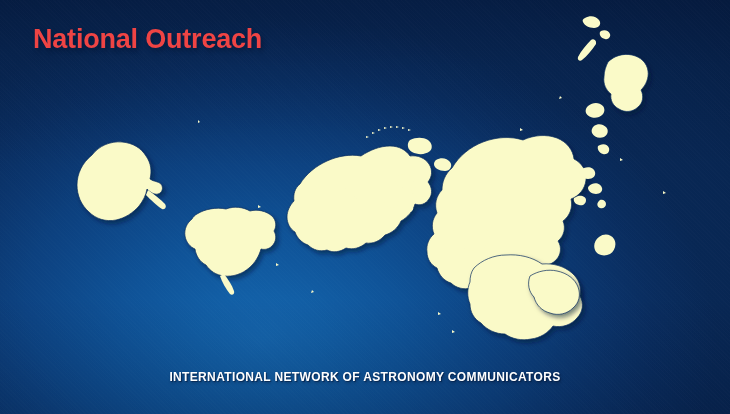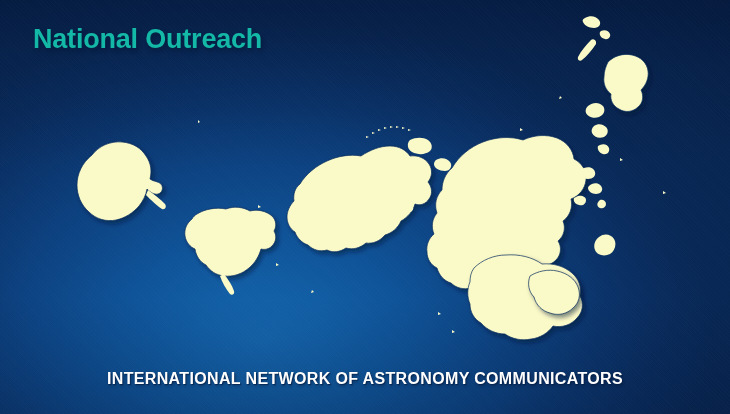--- a/index.html
+++ b/index.html
@@ -84,21 +84,21 @@
   .islet {
     fill: #fafac8;
     stroke: none;
   }
 
   
   #headline {
     position: absolute;
     left: 33px;
     top: 22px;
-    color: #14b8a6;
+    color: #ef4444;
     font-size: 27px;
     font-weight: bold;
     line-height: 34px;
     letter-spacing: -0.2px;
     text-shadow:
        1px 2px 0 rgba(8,32,70,0.55),
        2px 3px 4px rgba(4,18,44,0.45);
     white-space: nowrap;
   }
   #headline .line {
@@ -106,21 +106,21 @@
   }
 
   
   #footer {
     position: absolute;
     left: 0;
     right: 0;
     top: 370px;
     text-align: center;
     color: #ffffff;
-    font-size: 16px;
+    font-size: 12px;
     font-weight: bold;
     letter-spacing: 0.35px;
     text-shadow:
        1px 1px 0 rgba(7,28,64,0.6),
        1px 2px 3px rgba(4,18,44,0.4);
   }
 </style>
 </head>
 <body>
 

